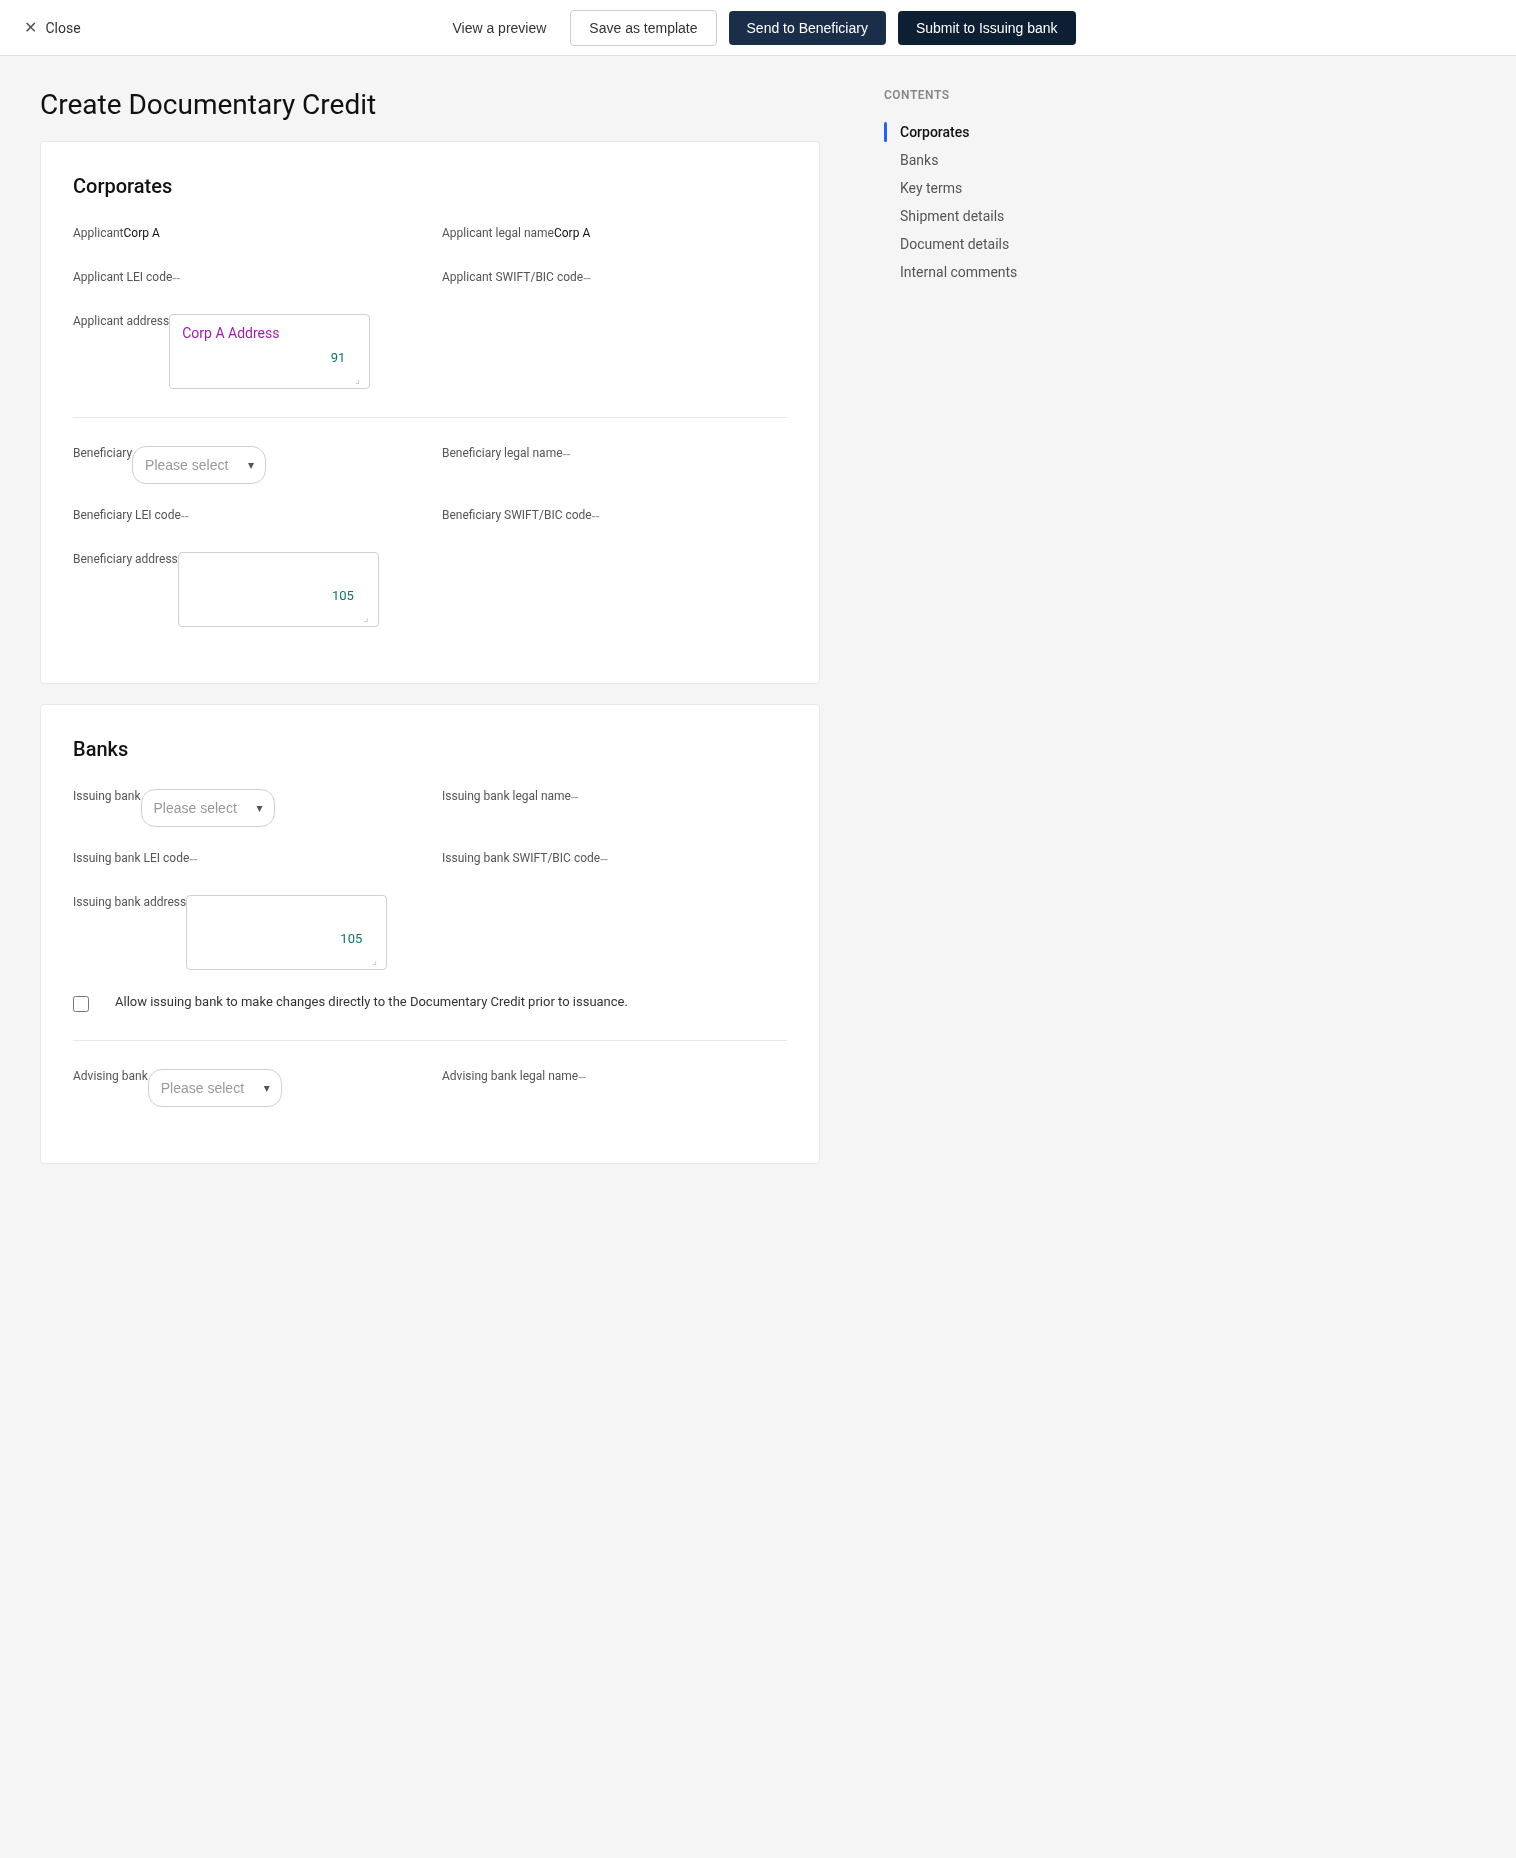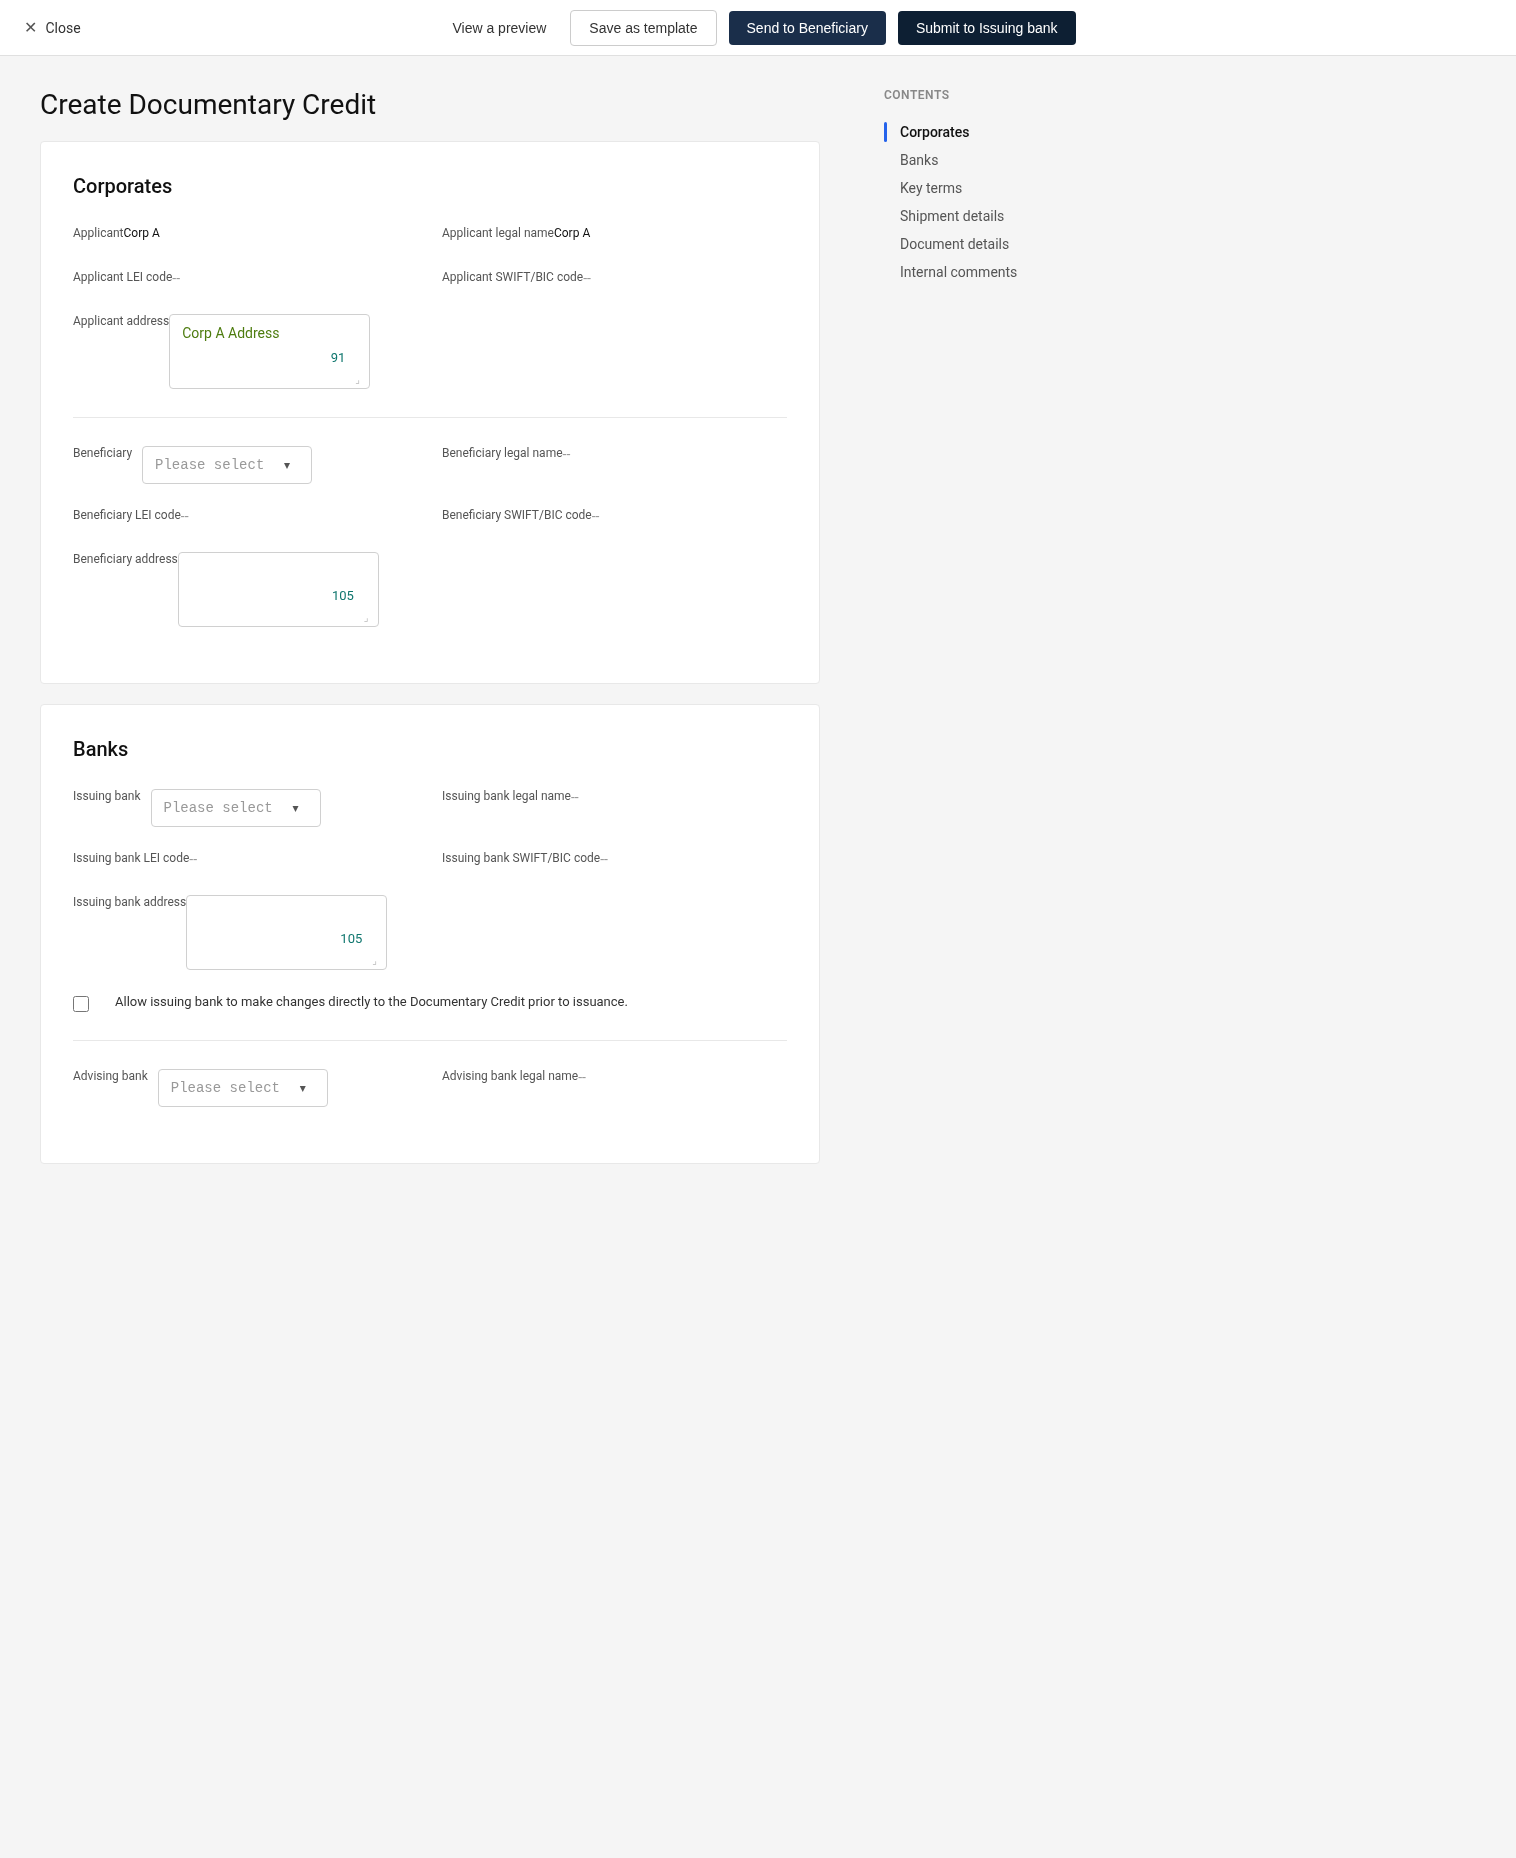--- a/index.html
+++ b/index.html
@@ -150,21 +150,21 @@
       border-radius: 4px;
       background: #fff;
       max-width: 380px;
     }
     .textarea-wrapper textarea {
       width: 100%;
       border: none;
       outline: none;
       resize: none;
       font-size: 14px;
-      color: #4d7c0f;
+      color: #a21caf;
       padding: 10px 12px;
       background: transparent;
       font-family: inherit;
       min-height: 70px;
     }
     .textarea-char-count {
       position: absolute;
       bottom: 23px;
       right: 24px;
       font-size: 13px;
@@ -184,29 +184,28 @@
     
     .select-wrapper {
       position: relative;
       max-width: 380px;
     }
     .select-wrapper select {
       width: 100%;
       appearance: none;
       -webkit-appearance: none;
       border: 1px solid #d0d0d0;
-      border-radius: 4px;
+      border-radius: 14px;
       padding: 10px 36px 10px 12px;
       font-size: 14px;
       color: #999;
       background: #fff;
       cursor: pointer;
-      font-family: Liberation Mono, monospace;
+      font-family: Liberation Sans, sans-serif;
       outline: none;
-      margin-left: 10px;
     }
     .select-arrow {
       position: absolute;
       right: 12px;
       top: 50%;
       transform: translateY(-50%);
       pointer-events: none;
       color: #555;
       font-size: 12px;
     }

